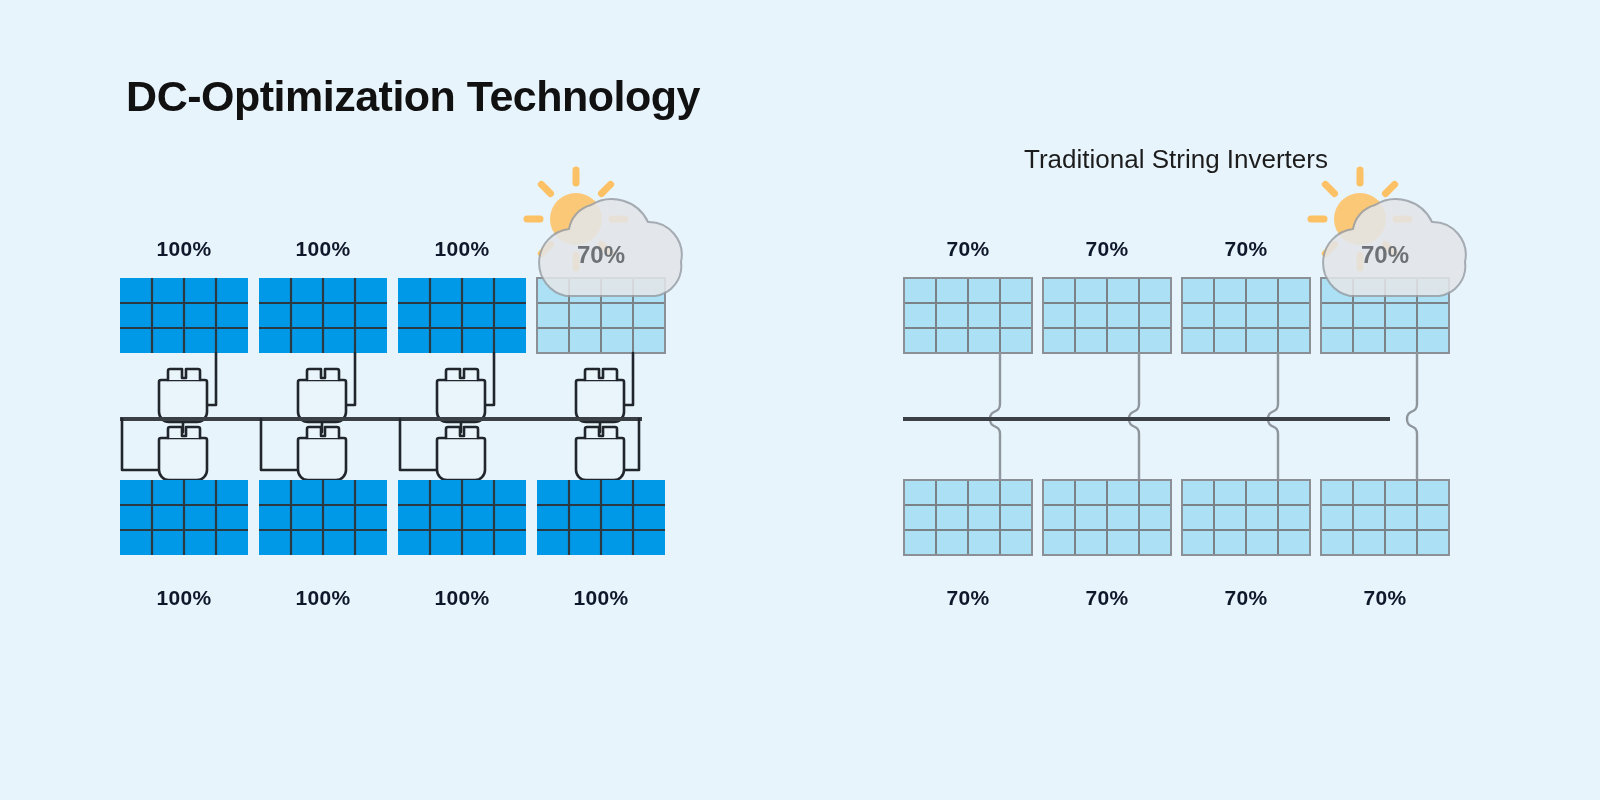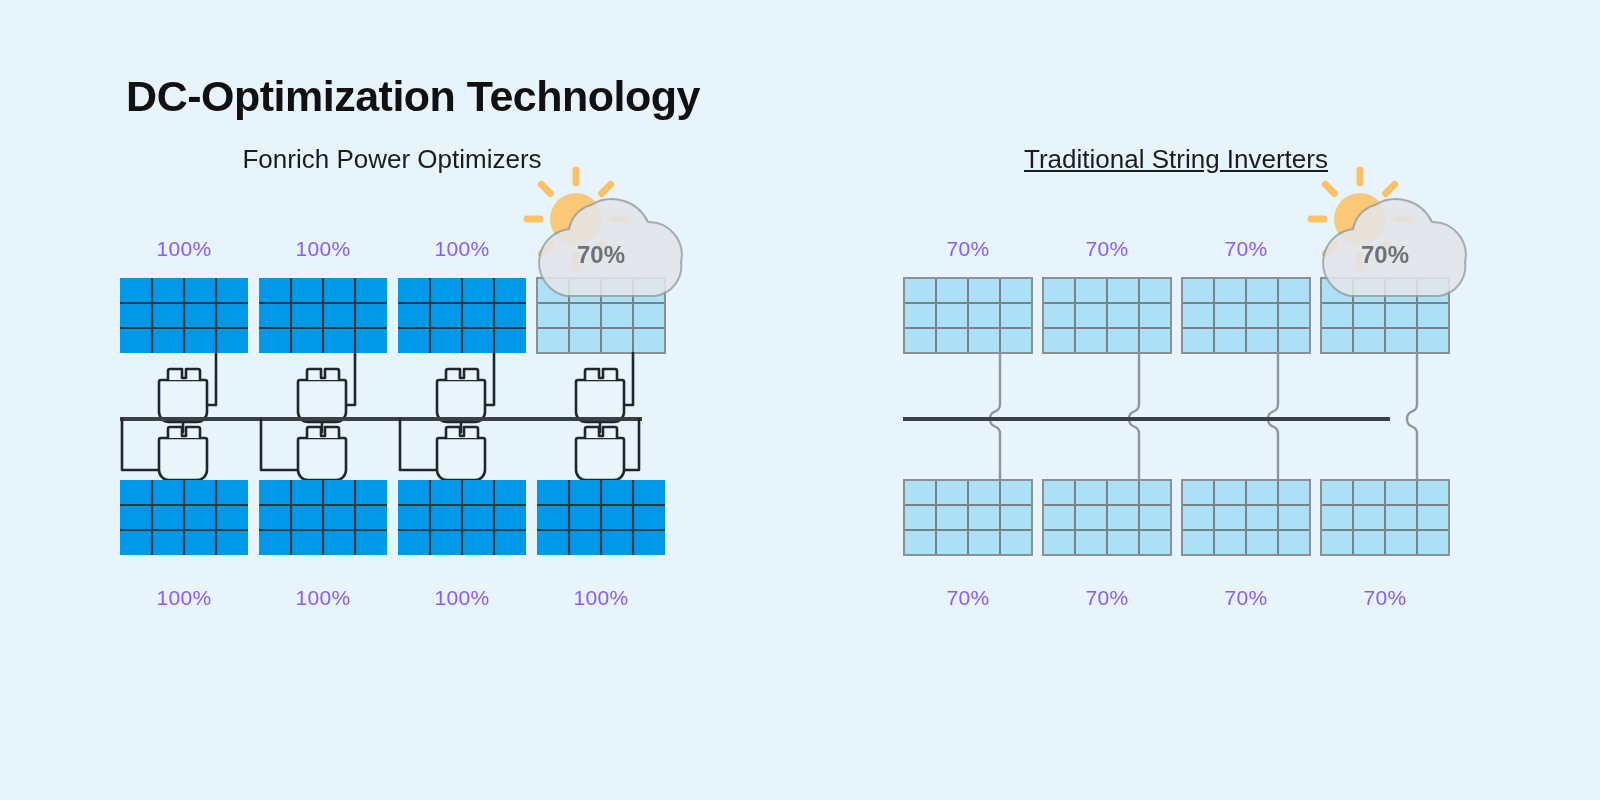--- a/index.html
+++ b/index.html
@@ -41,45 +41,44 @@
     font-size: 26px;
     font-weight: normal;
     color: #1c1c1c;
     white-space: nowrap;
     text-align: center;
     transform: translateX(-50%);
   }
   .pct {
     position: absolute;
     font-size: 21px;
-    font-weight: normal;
-    color: #8b5cf6;
+    font-weight: bold;
+    color: #0f172a;
     letter-spacing: 0.3px;
     white-space: nowrap;
     transform: translateX(-50%);
   }
 </style>
 </head>
 <body>
 
 <div id="stage">
 
   <div class="title" style="left:413px; top:72px;">DC-Optimization Technology</div>
-  <div class="subtitle" style="left:392px; top:144px;">Fonrich Power Optimizers</div>
 
   <div class="pct" style="left:184px; top:237px;">100%</div>
   <div class="pct" style="left:323px; top:237px;">100%</div>
   <div class="pct" style="left:462px; top:237px;">100%</div>
 
   <div class="pct" style="left:184px; top:586px;">100%</div>
   <div class="pct" style="left:323px; top:586px;">100%</div>
   <div class="pct" style="left:462px; top:586px;">100%</div>
   <div class="pct" style="left:601px; top:586px;">100%</div>
 
-  <div class="subtitle" style="left:1176px; top:144px;text-decoration:underline;">Traditional String Inverters</div>
+  <div class="subtitle" style="left:1176px; top:144px;">Traditional String Inverters</div>
 
   <div class="pct" style="left:968px; top:237px;">70%</div>
   <div class="pct" style="left:1107px; top:237px;">70%</div>
   <div class="pct" style="left:1246px; top:237px;">70%</div>
 
   <div class="pct" style="left:968px; top:586px;">70%</div>
   <div class="pct" style="left:1107px; top:586px;">70%</div>
   <div class="pct" style="left:1246px; top:586px;">70%</div>
   <div class="pct" style="left:1385px; top:586px;">70%</div>
 

